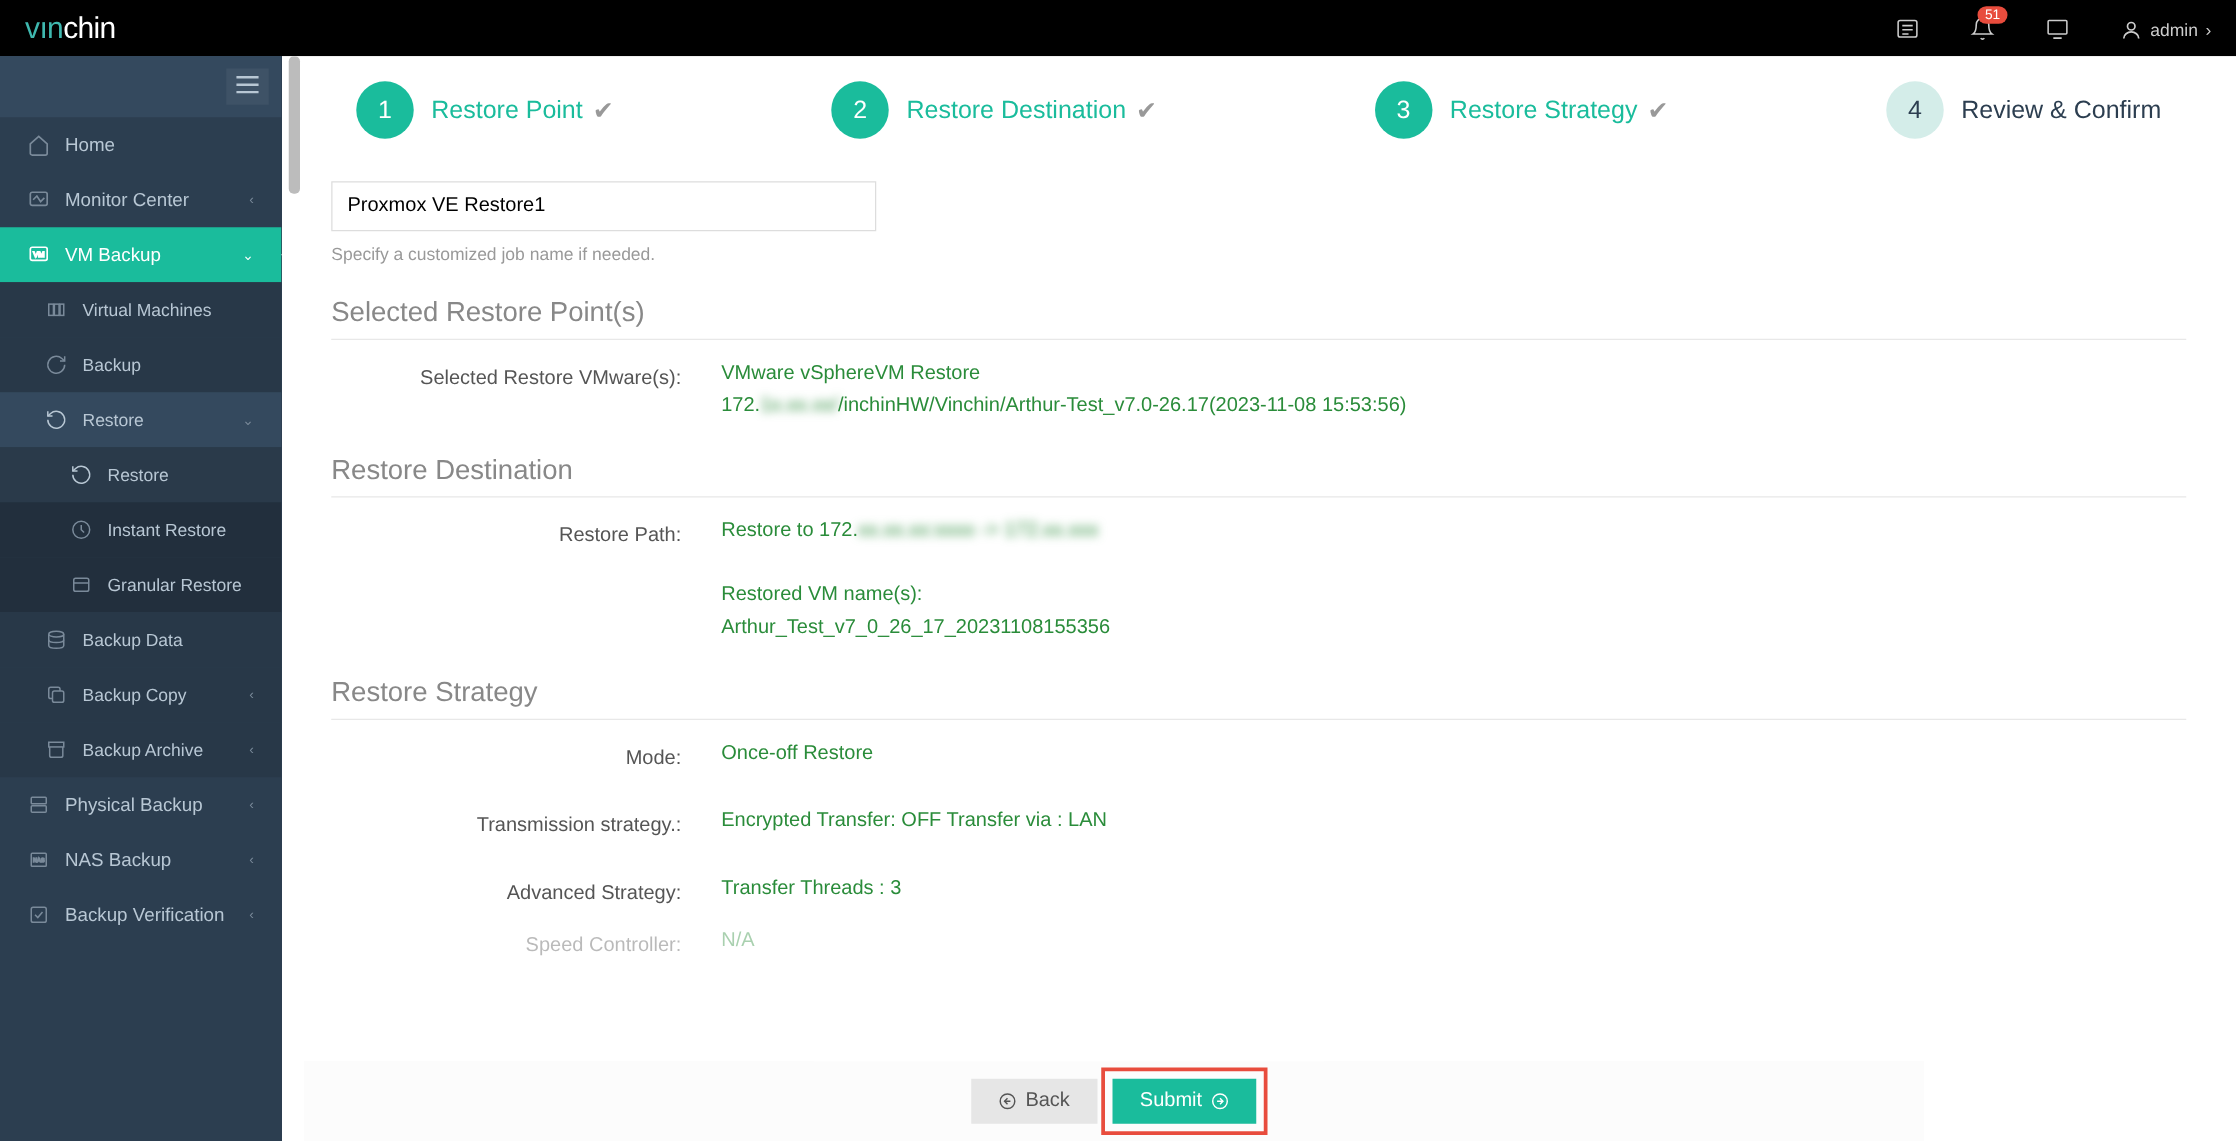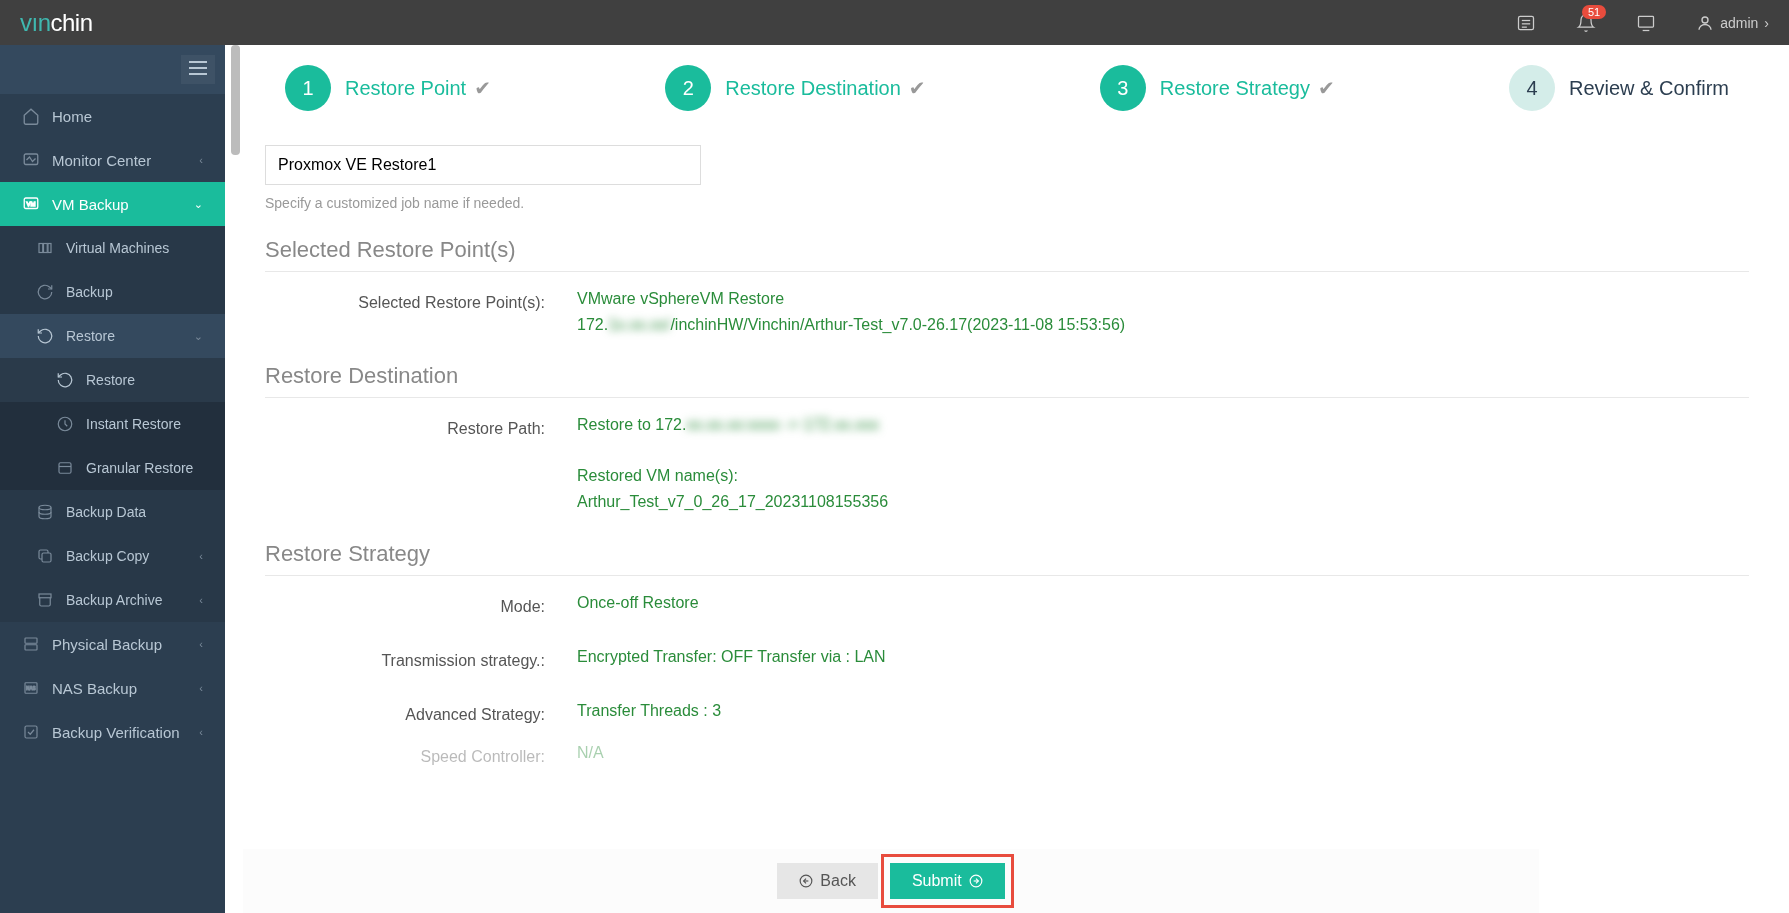--- a/index.html
+++ b/index.html
@@ -1,21 +1,21 @@
 <!DOCTYPE html>
 <html><head>
   <meta charset="utf-8">
   <style>
     * { margin: 0; padding: 0; box-sizing: border-box; }
     body { font-family: Arial, sans-serif; background: #fff; overflow: hidden; height: 913px; width: 1789px; }
     
-    .topbar { height: 45px; background: #404040; display: flex; align-items: center; padding: 0 20px; justify-content: space-between; }
+    .topbar { height: 45px; background: #000000; display: flex; align-items: center; padding: 0 20px; justify-content: space-between; }
     .logo { color: #3fb8af; font-size: 24px; font-weight: 400; letter-spacing: -0.5px; }
     .logo .white { color: #fff; }
-    .topbar-right { display: flex; align-items: center; gap: 40px; color: #ccc; }
+    .topbar-right { display: flex; align-items: flex-end; gap: 40px; color: #ccc; }
     .top-icon { display: flex; align-items: center; justify-content: center; cursor: pointer; position: relative; }
     .badge { position: absolute; top: -8px; right: -10px; background: #e84c3d; color: #fff; border-radius: 10px; padding: 1px 6px; font-size: 11px; }
     .admin-sec { display: flex; align-items: center; gap: 6px; color: #ccc; font-size: 14px; cursor: pointer; }
     
     .container { display: flex; height: calc(100% - 45px); }
     .sidebar { width: 225px; background: #2c3e50; color: #b8c7d4; overflow-y: auto; position: relative; }
     .sidebar-toggle { background: #34495e; padding: 10px; display: flex; justify-content: flex-end; }
     .toggle-btn { background: #3e5266; border: none; padding: 6px 8px; cursor: pointer; }
     .sidebar-item { display: flex; align-items: center; gap: 12px; padding: 13px 22px; cursor: pointer; font-size: 15px; position: relative; }
     .sidebar-item.has-children { justify-content: space-between; }
@@ -274,21 +274,21 @@
     <div class="form-area">
       <div class="form-row">
         <div class="form-value">
           <input type="text" class="input-text" value="Proxmox VE Restore1" style="">
           <div class="help-text">Specify a customized job name if needed.</div>
         </div>
       </div>
 
       <div class="section-title">Selected Restore Point(s)</div>
       <div class="form-row">
-        <div class="form-label">Selected Restore Point(s):</div>
+        <div class="form-label">Selected Restore VMware(s):</div>
         <div class="form-value green-text">
           <div>VMware vSphereVM Restore</div>
           <div><span>172.</span><span class="blur-span">1x.xx.xx/</span><span>/inchinHW/Vinchin/Arthur-Test_v7.0-26.17(2023-11-08 15:53:56)</span></div>
         </div>
       </div>
 
       <div class="section-title">Restore Destination</div>
       <div class="form-row">
         <div class="form-label">Restore Path:</div>
         <div class="form-value green-text">

